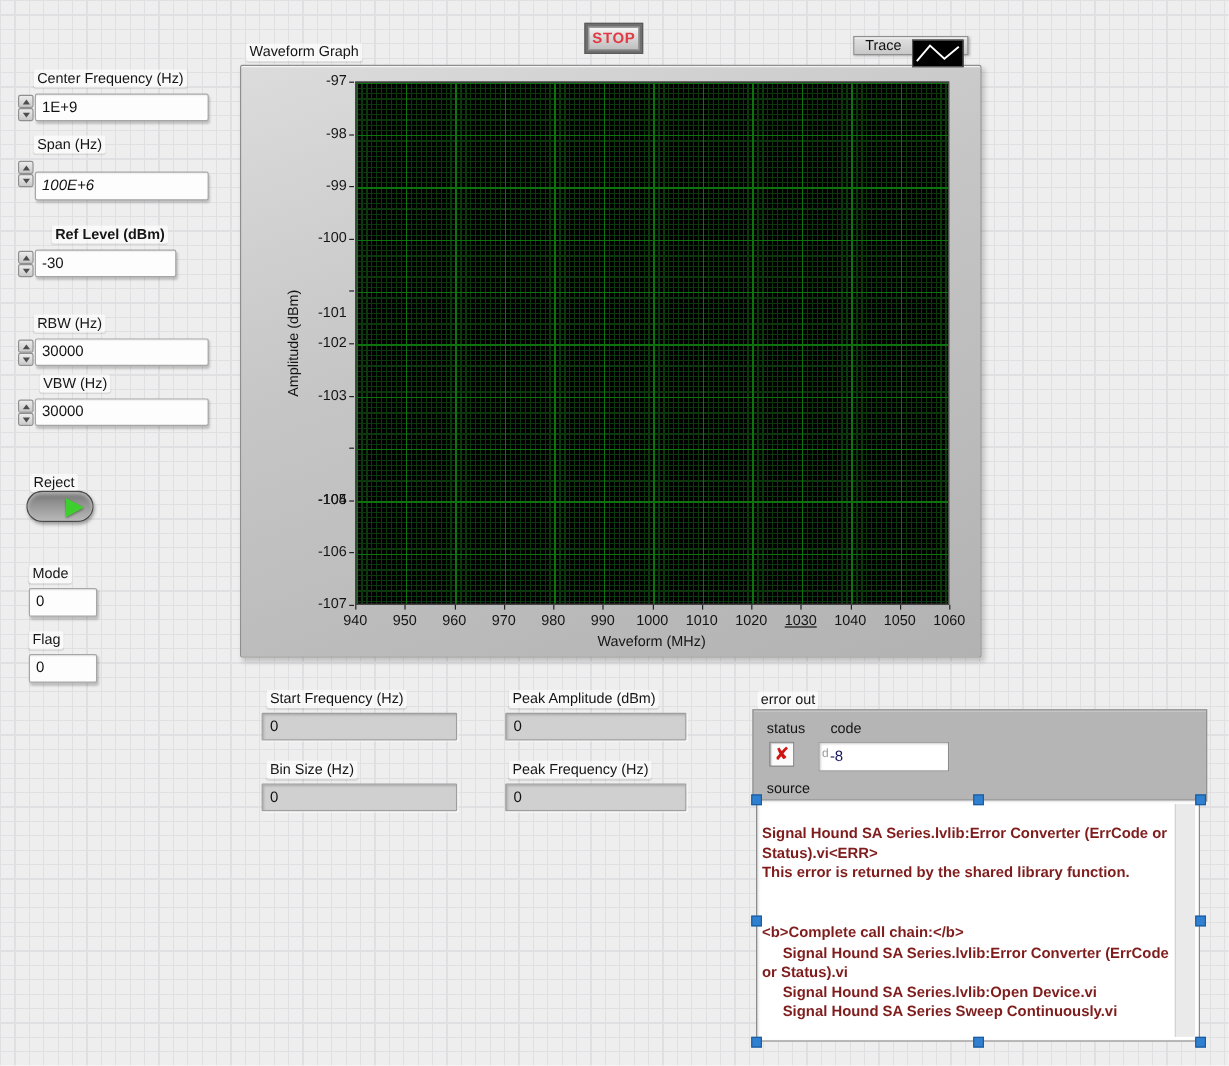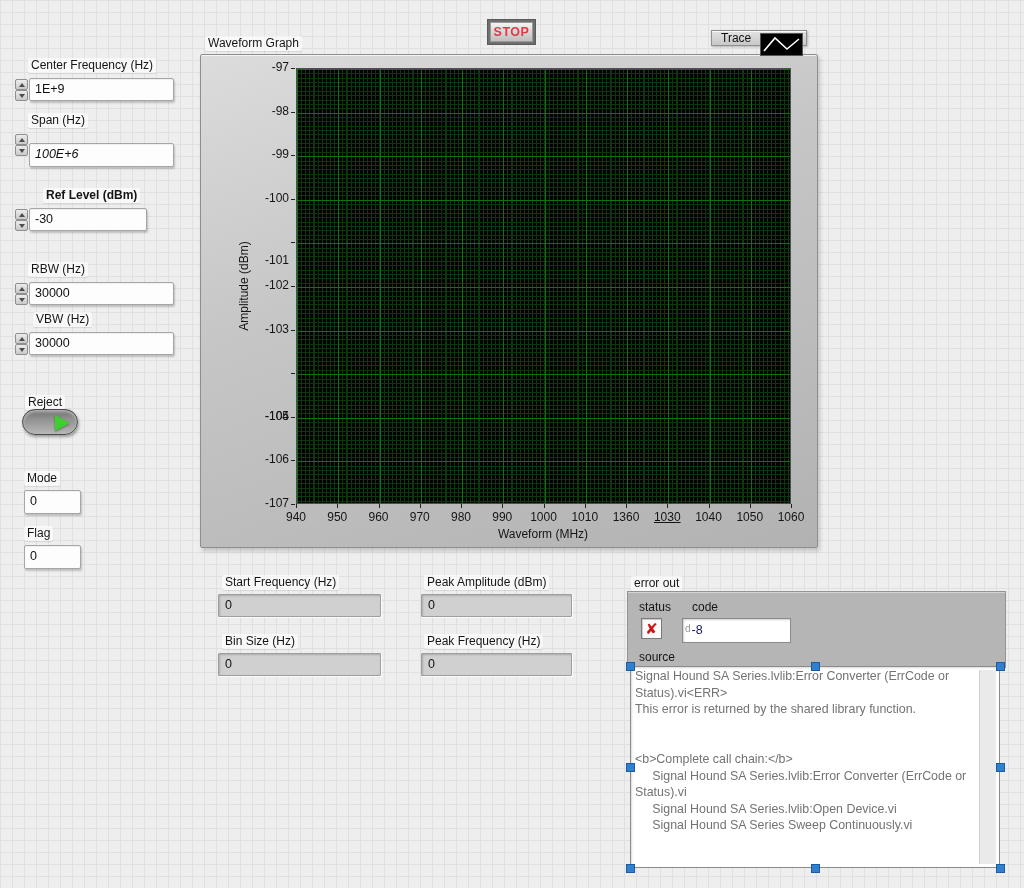--- a/index.html
+++ b/index.html
@@ -120,22 +120,22 @@
   }
   .radix { color:#9a9a9a; font-size:10px; margin-right:1px; }
   .code-val { color:#17175e; }
   .source-box {
     position:absolute; left:630px; top:666px; width:370px; height:202px;
     background:#fff; border:1px solid #8b8b8b;
     box-shadow:inset 1px 1px 2px rgba(0,0,0,.15);
   }
   .source-text {
     position:absolute; left:0; top:0; right:24px; bottom:0;
-    padding:1px 0 2px 4px; font-size:12.4px; line-height:16.6px; color:#737373;
-    white-space:pre-wrap; overflow:hidden;
+    padding:19px 0 2px 4px; font-size:12.4px; line-height:16.6px; color:#7f1d1d;
+    white-space:pre-wrap; overflow:hidden;font-weight:bold;
   }
   .src-scroll {
     position:absolute; right:3px; top:3px; bottom:3px; width:17px;
     background:#eaeaea; border-left:1px solid #d2d2d2;
   }
   .handle {
     position:absolute; width:9px; height:9px;
     background:#2f80d0; border:1px solid #1c5c9e;
   }
 </style>
@@ -255,21 +255,21 @@
       <span class="tick-label-x" style="left: 123.75px; top: 6px;">970</span>
       <div class="tick-mark-x" style="left: 123.75px; top: 0px;"></div>
       <span class="tick-label-x" style="left: 165px; top: 6px;">980</span>
       <div class="tick-mark-x" style="left: 165px; top: 0px;"></div>
       <span class="tick-label-x" style="left: 206.25px; top: 6px;">990</span>
       <div class="tick-mark-x" style="left: 206.25px; top: 0px;"></div>
       <span class="tick-label-x" style="left: 247.5px; top: 6px;">1000</span>
       <div class="tick-mark-x" style="left: 247.5px; top: 0px;"></div>
       <span class="tick-label-x" style="left: 288.75px; top: 6px;">1010</span>
       <div class="tick-mark-x" style="left: 288.75px; top: 0px;"></div>
-      <span class="tick-label-x" style="left: 330px; top: 6px;">1360</span>
+      <span class="tick-label-x" style="left: 330px; top: 6px;">1020</span>
       <div class="tick-mark-x" style="left: 330px; top: 0px;"></div>
       <span class="tick-label-x" style="left: 371.25px; top: 6px; text-decoration: underline;">1030</span>
       <div class="tick-mark-x" style="left: 371.25px; top: 0px;"></div>
       <span class="tick-label-x" style="left: 412.5px; top: 6px;">1040</span>
       <div class="tick-mark-x" style="left: 412.5px; top: 0px;"></div>
       <span class="tick-label-x" style="left: 453.75px; top: 6px;">1050</span>
       <div class="tick-mark-x" style="left: 453.75px; top: 0px;"></div>
       <span class="tick-label-x" style="left: 495px; top: 6px;">1060</span>
       <div class="tick-mark-x" style="left: 495px; top: 0px;"></div>
     </div>

